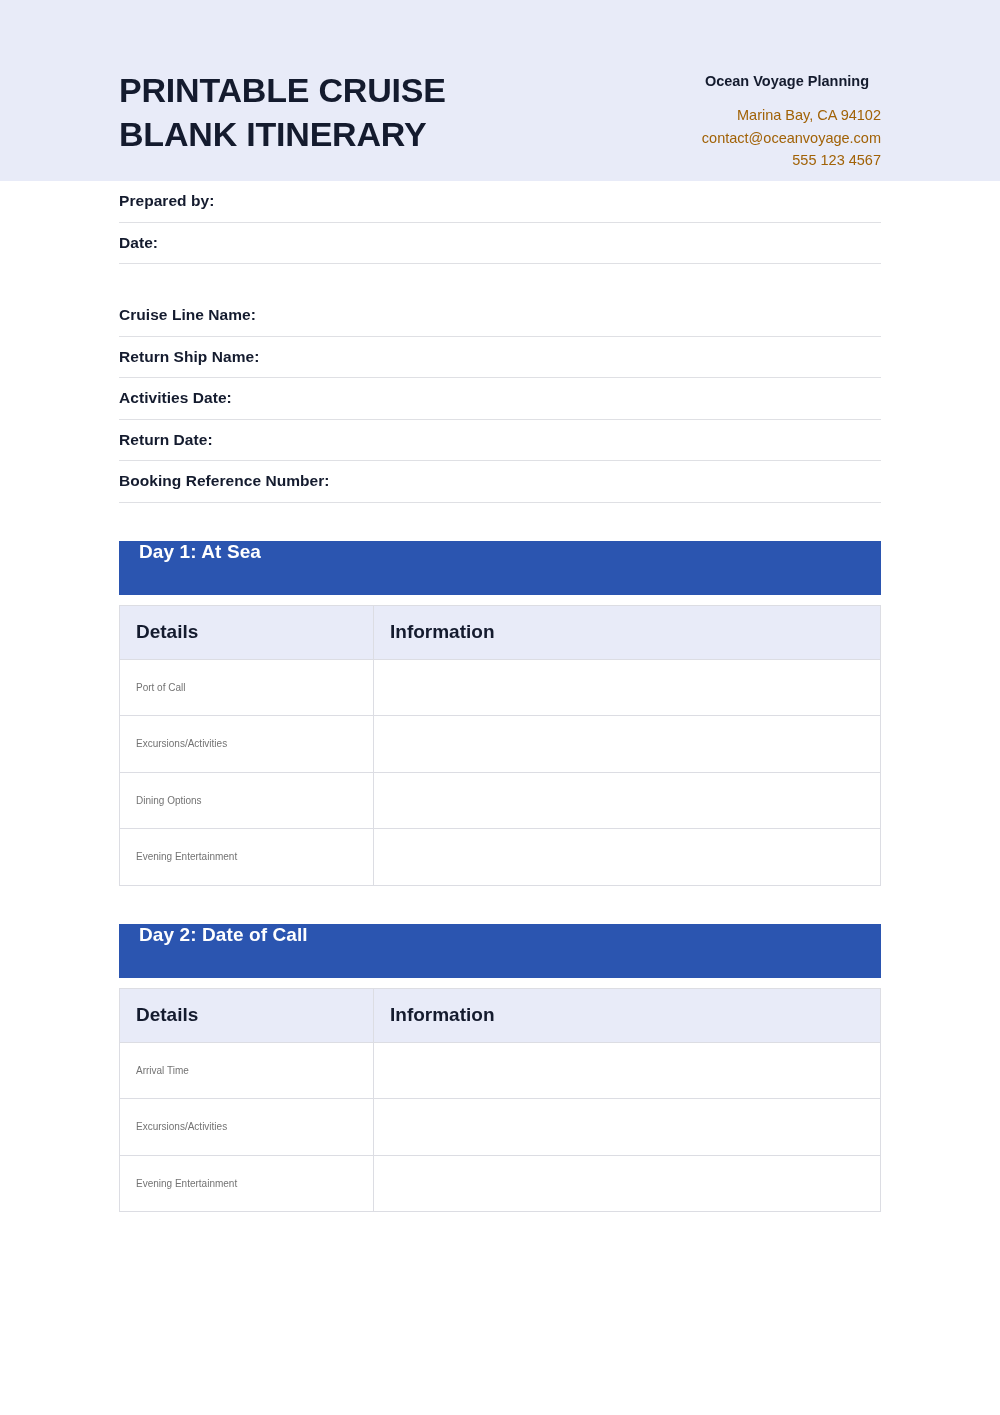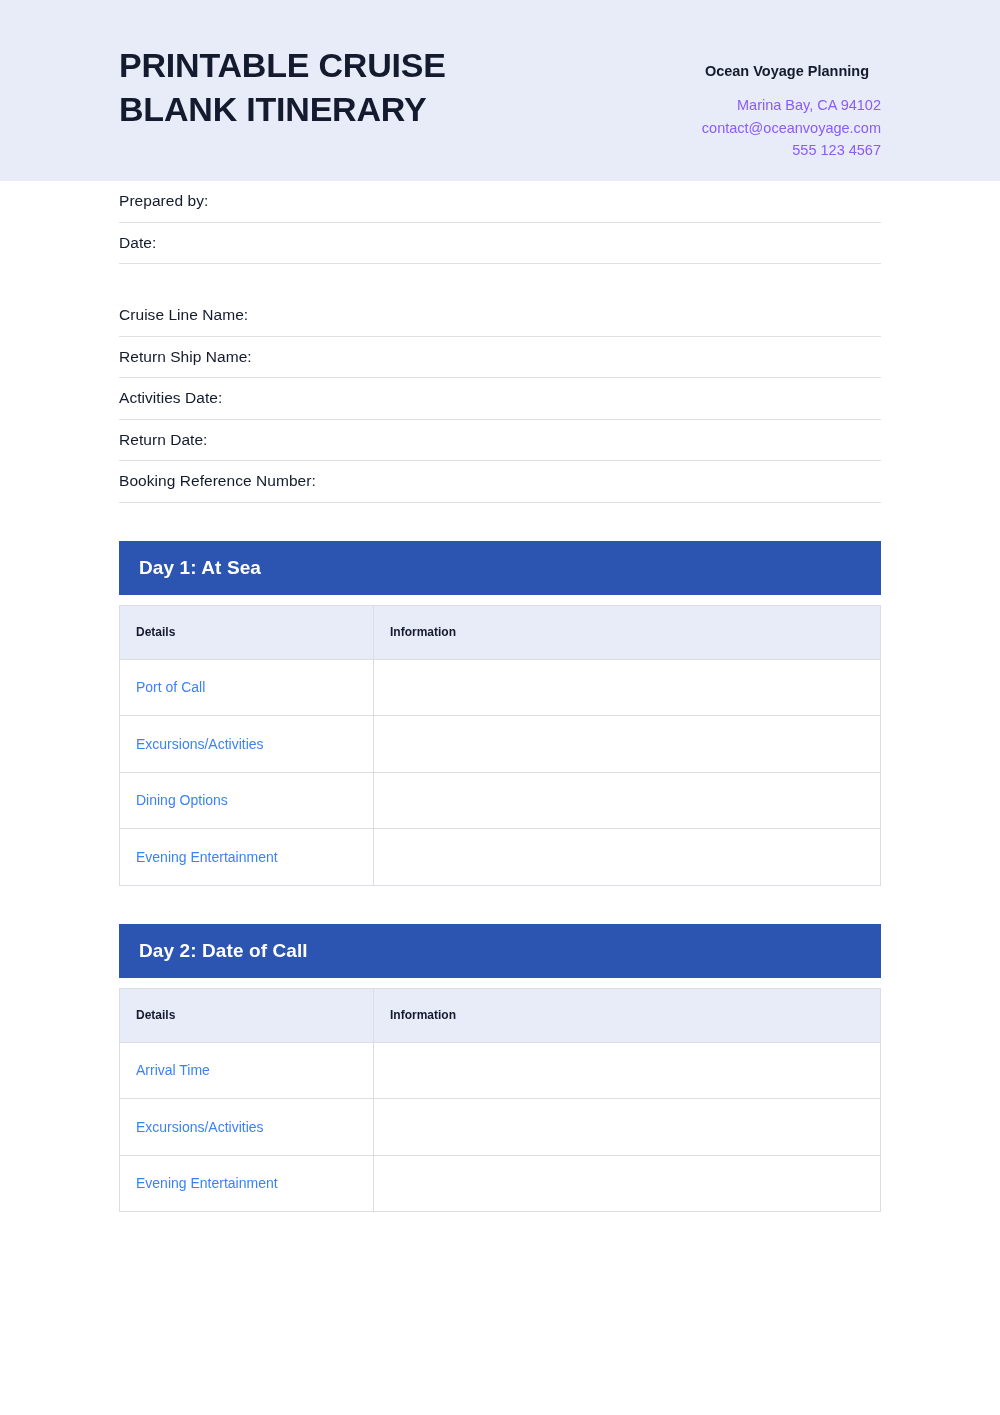--- a/index.html
+++ b/index.html
@@ -17,21 +17,21 @@
   }
 
   
   .header-band {
     width: 1000px;
     height: 181px;
     background: #e8ebf8;
     box-sizing: border-box;
     display: flex;
     justify-content: space-between;
-    align-items: flex-start;
+    align-items: center;
     padding: 44px 119px 0 119px;
   }
   .doc-title {
     font-size: 34px;
     font-weight: bold;
     line-height: 1.29;
     letter-spacing: -0.2px;
     color: #141b2e;
     margin: 0;
     max-width: 430px;
@@ -44,21 +44,21 @@
   .company-name {
     font-size: 14.5px;
     font-weight: bold;
     color: #141b2e;
     line-height: 1.55;
     margin: 12px;
   }
   .company-line {
     font-size: 14.5px;
     font-weight: normal;
-    color: #8b5cf6;
+    color: #a16207;
     line-height: 1.55;
     margin: 0;
   }
 
   
   .sheet {
     padding: 0 119px;
     box-sizing: border-box;
     width: 1000px;
   }
@@ -72,34 +72,34 @@
   }
   .field-row {
     height: 41.5px;
     border-bottom: 1.5px solid #dfe0e4;
     display: flex;
     align-items: center;
     box-sizing: border-box;
   }
   .field-label {
     font-size: 15.5px;
-    font-weight: normal;
+    font-weight: bold;
     color: #141b2e;
     letter-spacing: 0.05px;
   }
 
   
   .day-section {
     margin-top: 38px;
   }
   .day-header {
     background: #2b55b0;
     height: 54px;
     display: flex;
-    align-items: center;
+    align-items: flex-start;
     padding-left: 20px;
     box-sizing: border-box;
   }
   .day-header-title {
     color: #ffffff;
     font-size: 19px;
     font-weight: bold;
     letter-spacing: 0.1px;
   }
 
@@ -112,31 +112,31 @@
   table.day-table th,
   table.day-table td {
     border: 1.5px solid #dcdde3;
     text-align: left;
     box-sizing: border-box;
   }
   table.day-table th {
     background: #e8ebf8;
     height: 54px;
     padding: 0 16px;
-    font-size: 12px;
+    font-size: 19px;
     font-weight: bold;
     color: #141b2e;
   }
   table.day-table td {
     background: #ffffff;
     height: 56.5px;
     padding: 0 16px;
-    font-size: 14px;
+    font-size: 10px;
     font-weight: normal;
-    color: #3b82f6;
+    color: #737373;
   }
   .col-details { width: 254px; }
   .col-information { width: auto; }
   td.info-cell { }
 </style>
 </head>
 <body>
 
 <div class="header-band">
   <h1 class="doc-title">PRINTABLE CRUISE BLANK ITINERARY</h1>

